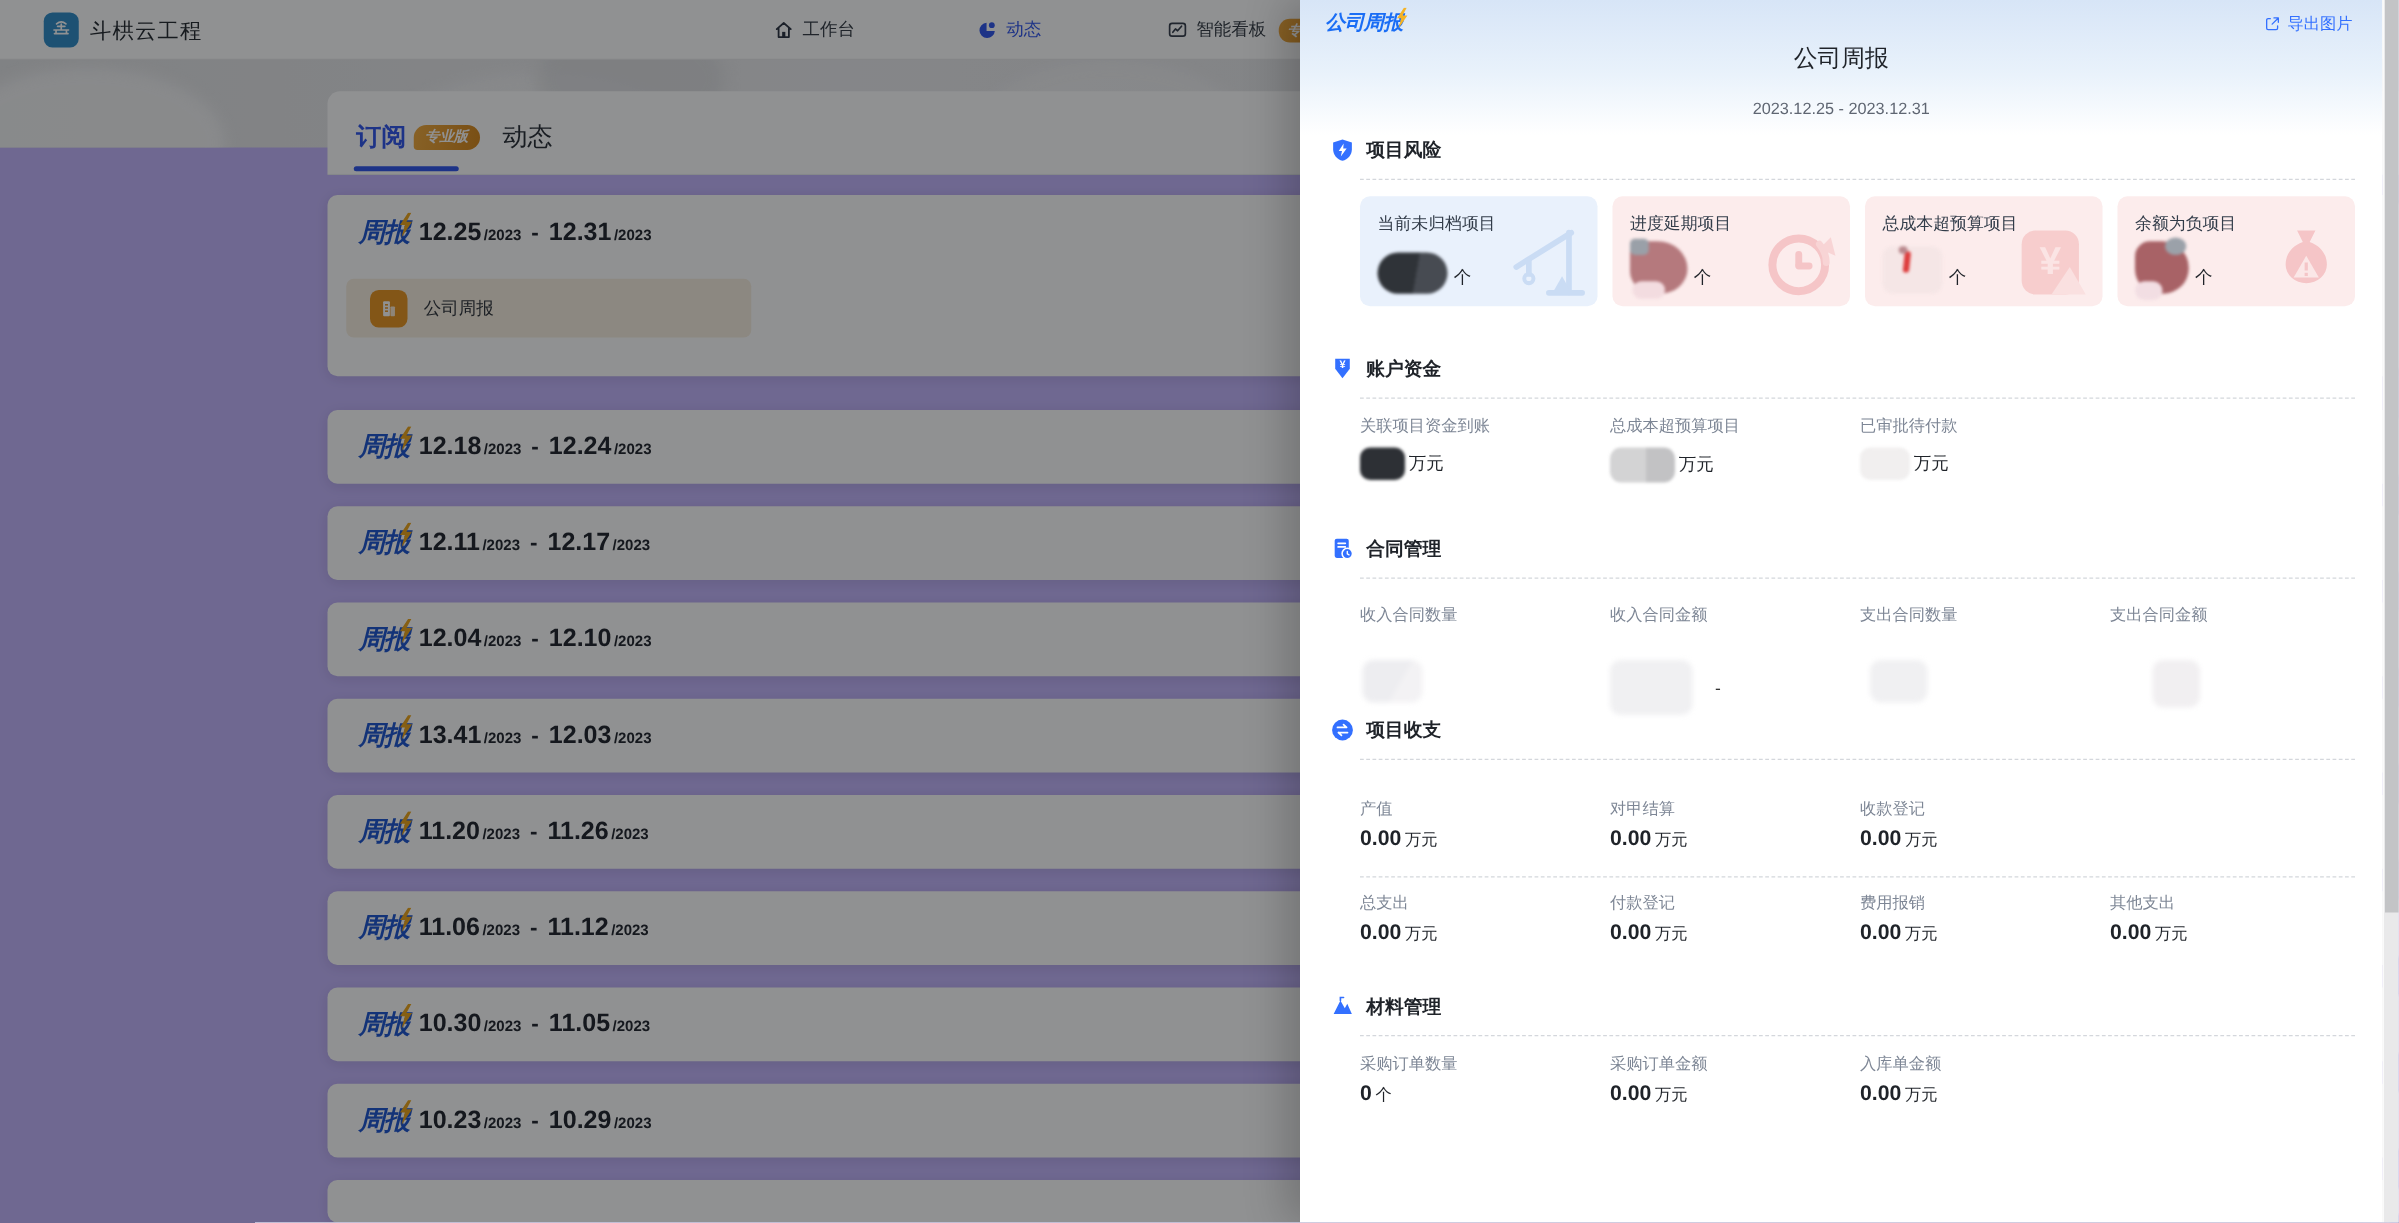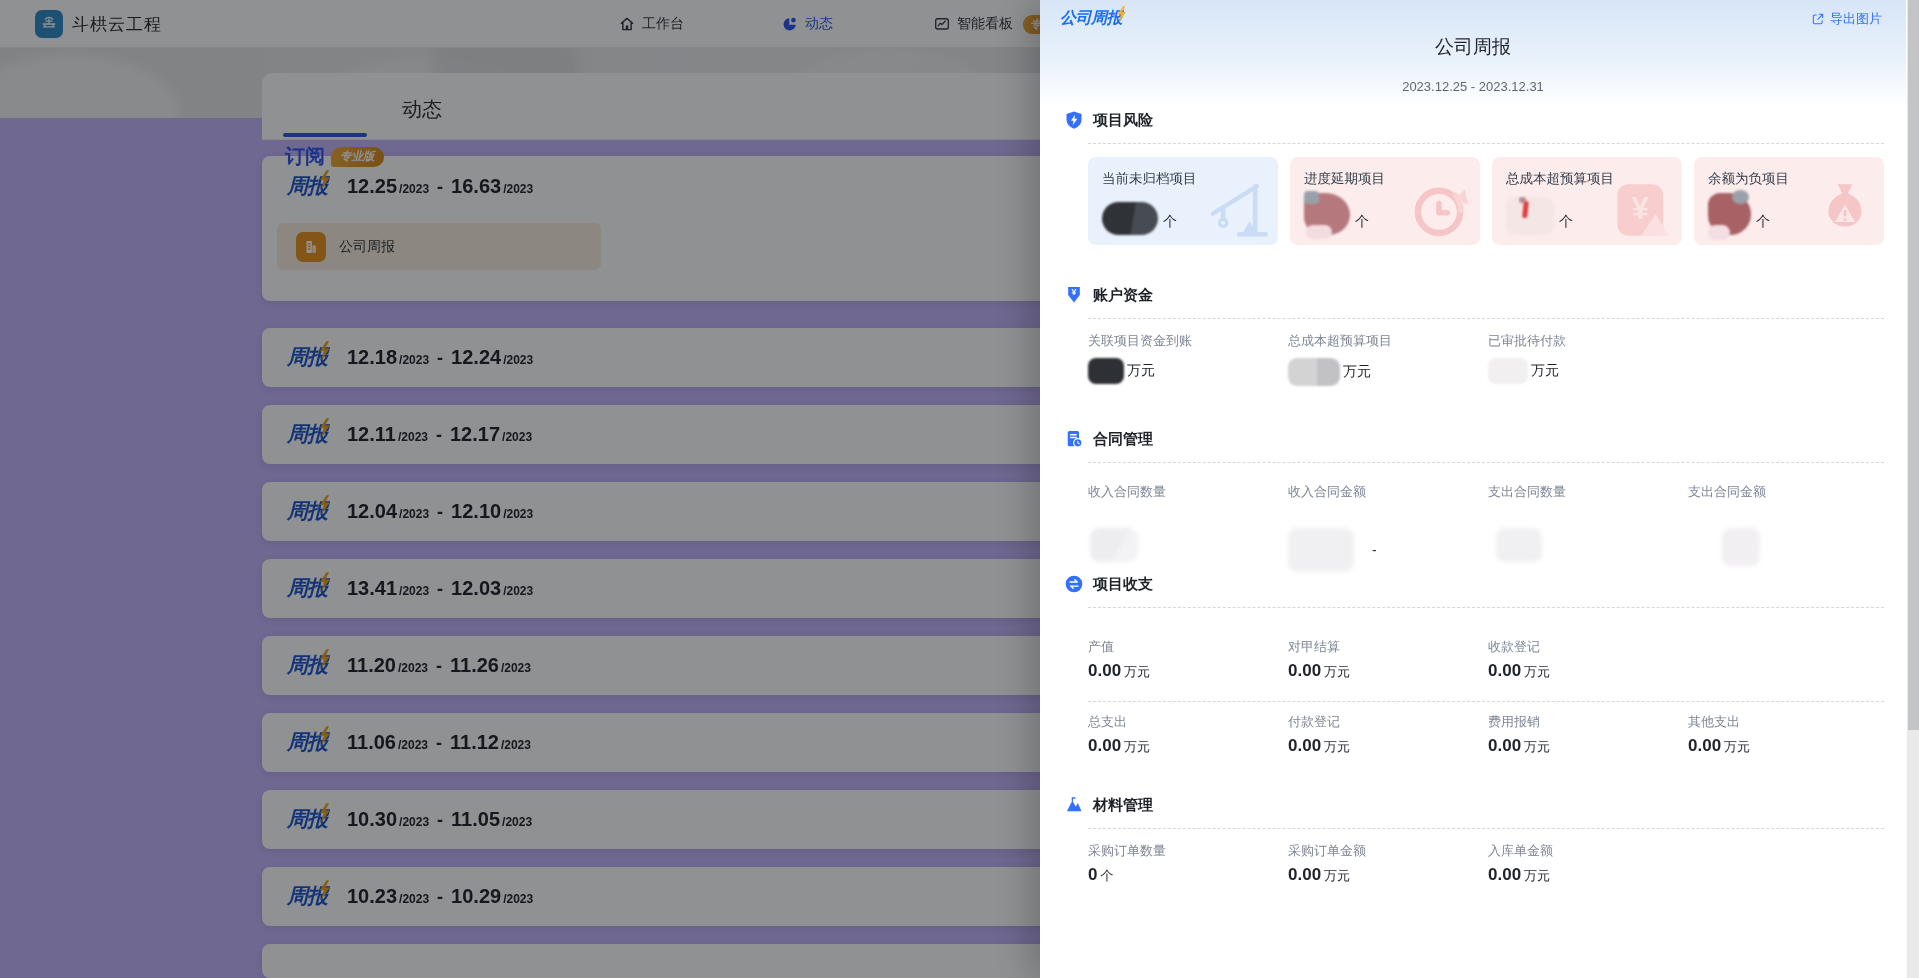--- a/index.html
+++ b/index.html
@@ -21,29 +21,29 @@
 
   
   .banner { position:absolute; left:0; top:48px; width:1919px; height:70px;
     background:linear-gradient(90deg,#e2e3e5,#ececee 35%,#e4e5e7 70%,#e9eaec); overflow:hidden; z-index:1; }
   .banner .blob { position:absolute; background:#f6f6f7; filter:blur(6px); border-radius:50%; opacity:.8; }
 
   
   .tabsbar { position:absolute; left:262px; top:73px; width:1657px; height:67px; background:#fff;
     border-radius:10px 0 0 0; border-bottom:1px solid #eceef1; z-index:5; }
   .tab { position:absolute; top:23px; font-size:20px; cursor:pointer; display:flex; align-items:center; }
-  .tab-sub { left:23px; color:#2f54eb; font-weight:700;margin-top:47px; }
+  .tab-sub { left:23px; color:#2f54eb; font-weight:700; }
   .tab-feed { left:140px; color:#272c34; font-weight:500; }
   .tab-underline { position:absolute; left:21px; top:60px; width:84px; height:3.5px; background:#2f54eb; border-radius:2px; }
   .tab-badge { margin-left:6px; padding:2.5px 9px; border-radius:10px 10px 10px 3px;
     background:linear-gradient(100deg,#f0a93c,#d5861a); color:#fff; font-size:11.5px; font-style:italic; font-weight:700; }
 
   .report-card { position:absolute; left:262px; width:1657px; background:#fff; border-radius:8px;
     box-shadow:0 2px 10px rgba(20,24,31,.10); z-index:4; cursor:pointer; }
-  .report-head { position:absolute; left:25px; top:16px; display:flex; align-items:center; gap:20px; }
+  .report-head { position:absolute; left:25px; top:16px; display:flex; align-items:center; gap:8px; }
   .wb-logo { position:relative; font-size:21px; font-weight:800; font-style:italic; color:#1d55cf; letter-spacing:-1px; white-space:nowrap; }
   .wb-bolt { position:absolute; right:-4px; top:-2px; }
   .r-date { display:flex; align-items:baseline; color:#20242c; white-space:nowrap; }
   .r-day { font-size:20px; font-weight:700; }
   .r-year { font-size:12px; font-weight:600; margin-left:2px; }
   .r-sep { font-size:18px; font-weight:700; margin:0 8px; }
   .attach-row { position:absolute; left:15px; top:67px; width:324px; height:47px; background:#f8efe0;
     border-radius:6px; display:flex; align-items:center; gap:13px; padding-left:19px; cursor:pointer; }
   .attach-icon { width:30px; height:30px; border-radius:7px; background:#e8941f; display:flex; align-items:center; justify-content:center; }
   .attach-label { font-size:14px; color:#2d3239; }
@@ -186,21 +186,21 @@
     <div class="report-head">
       <span class="wb-logo"><span>周报</span>
         <svg class="wb-bolt" width="13" height="20" viewBox="0 0 40 60">
           <polygon points="26,0 6,30 18,30 10,60 36,22 22,22 34,0" fill="#eda418"></polygon>
         </svg>
       </span>
       <span class="r-date">
         <span class="r-day">12.25</span>
           <span class="r-year">/2023</span>
         <span class="r-sep">-</span>
-        <span class="r-day">16.63</span>
+        <span class="r-day">12.31</span>
           <span class="r-year">/2023</span>
       </span>
     </div>
     <div class="attach-row">
       <span class="attach-icon">
         <svg width="18" height="18" viewBox="0 0 24 24">
           <rect x="6" y="4" width="7.2" height="16" rx="1" fill="#fff"></rect>
           <rect x="13.8" y="9.5" width="4.8" height="10.5" rx="1" fill="#fff" opacity=".8"></rect>
           <rect x="8" y="7" width="3.2" height="1.6" fill="#e8941f"></rect>
           <rect x="8" y="10.4" width="3.2" height="1.6" fill="#e8941f"></rect>

